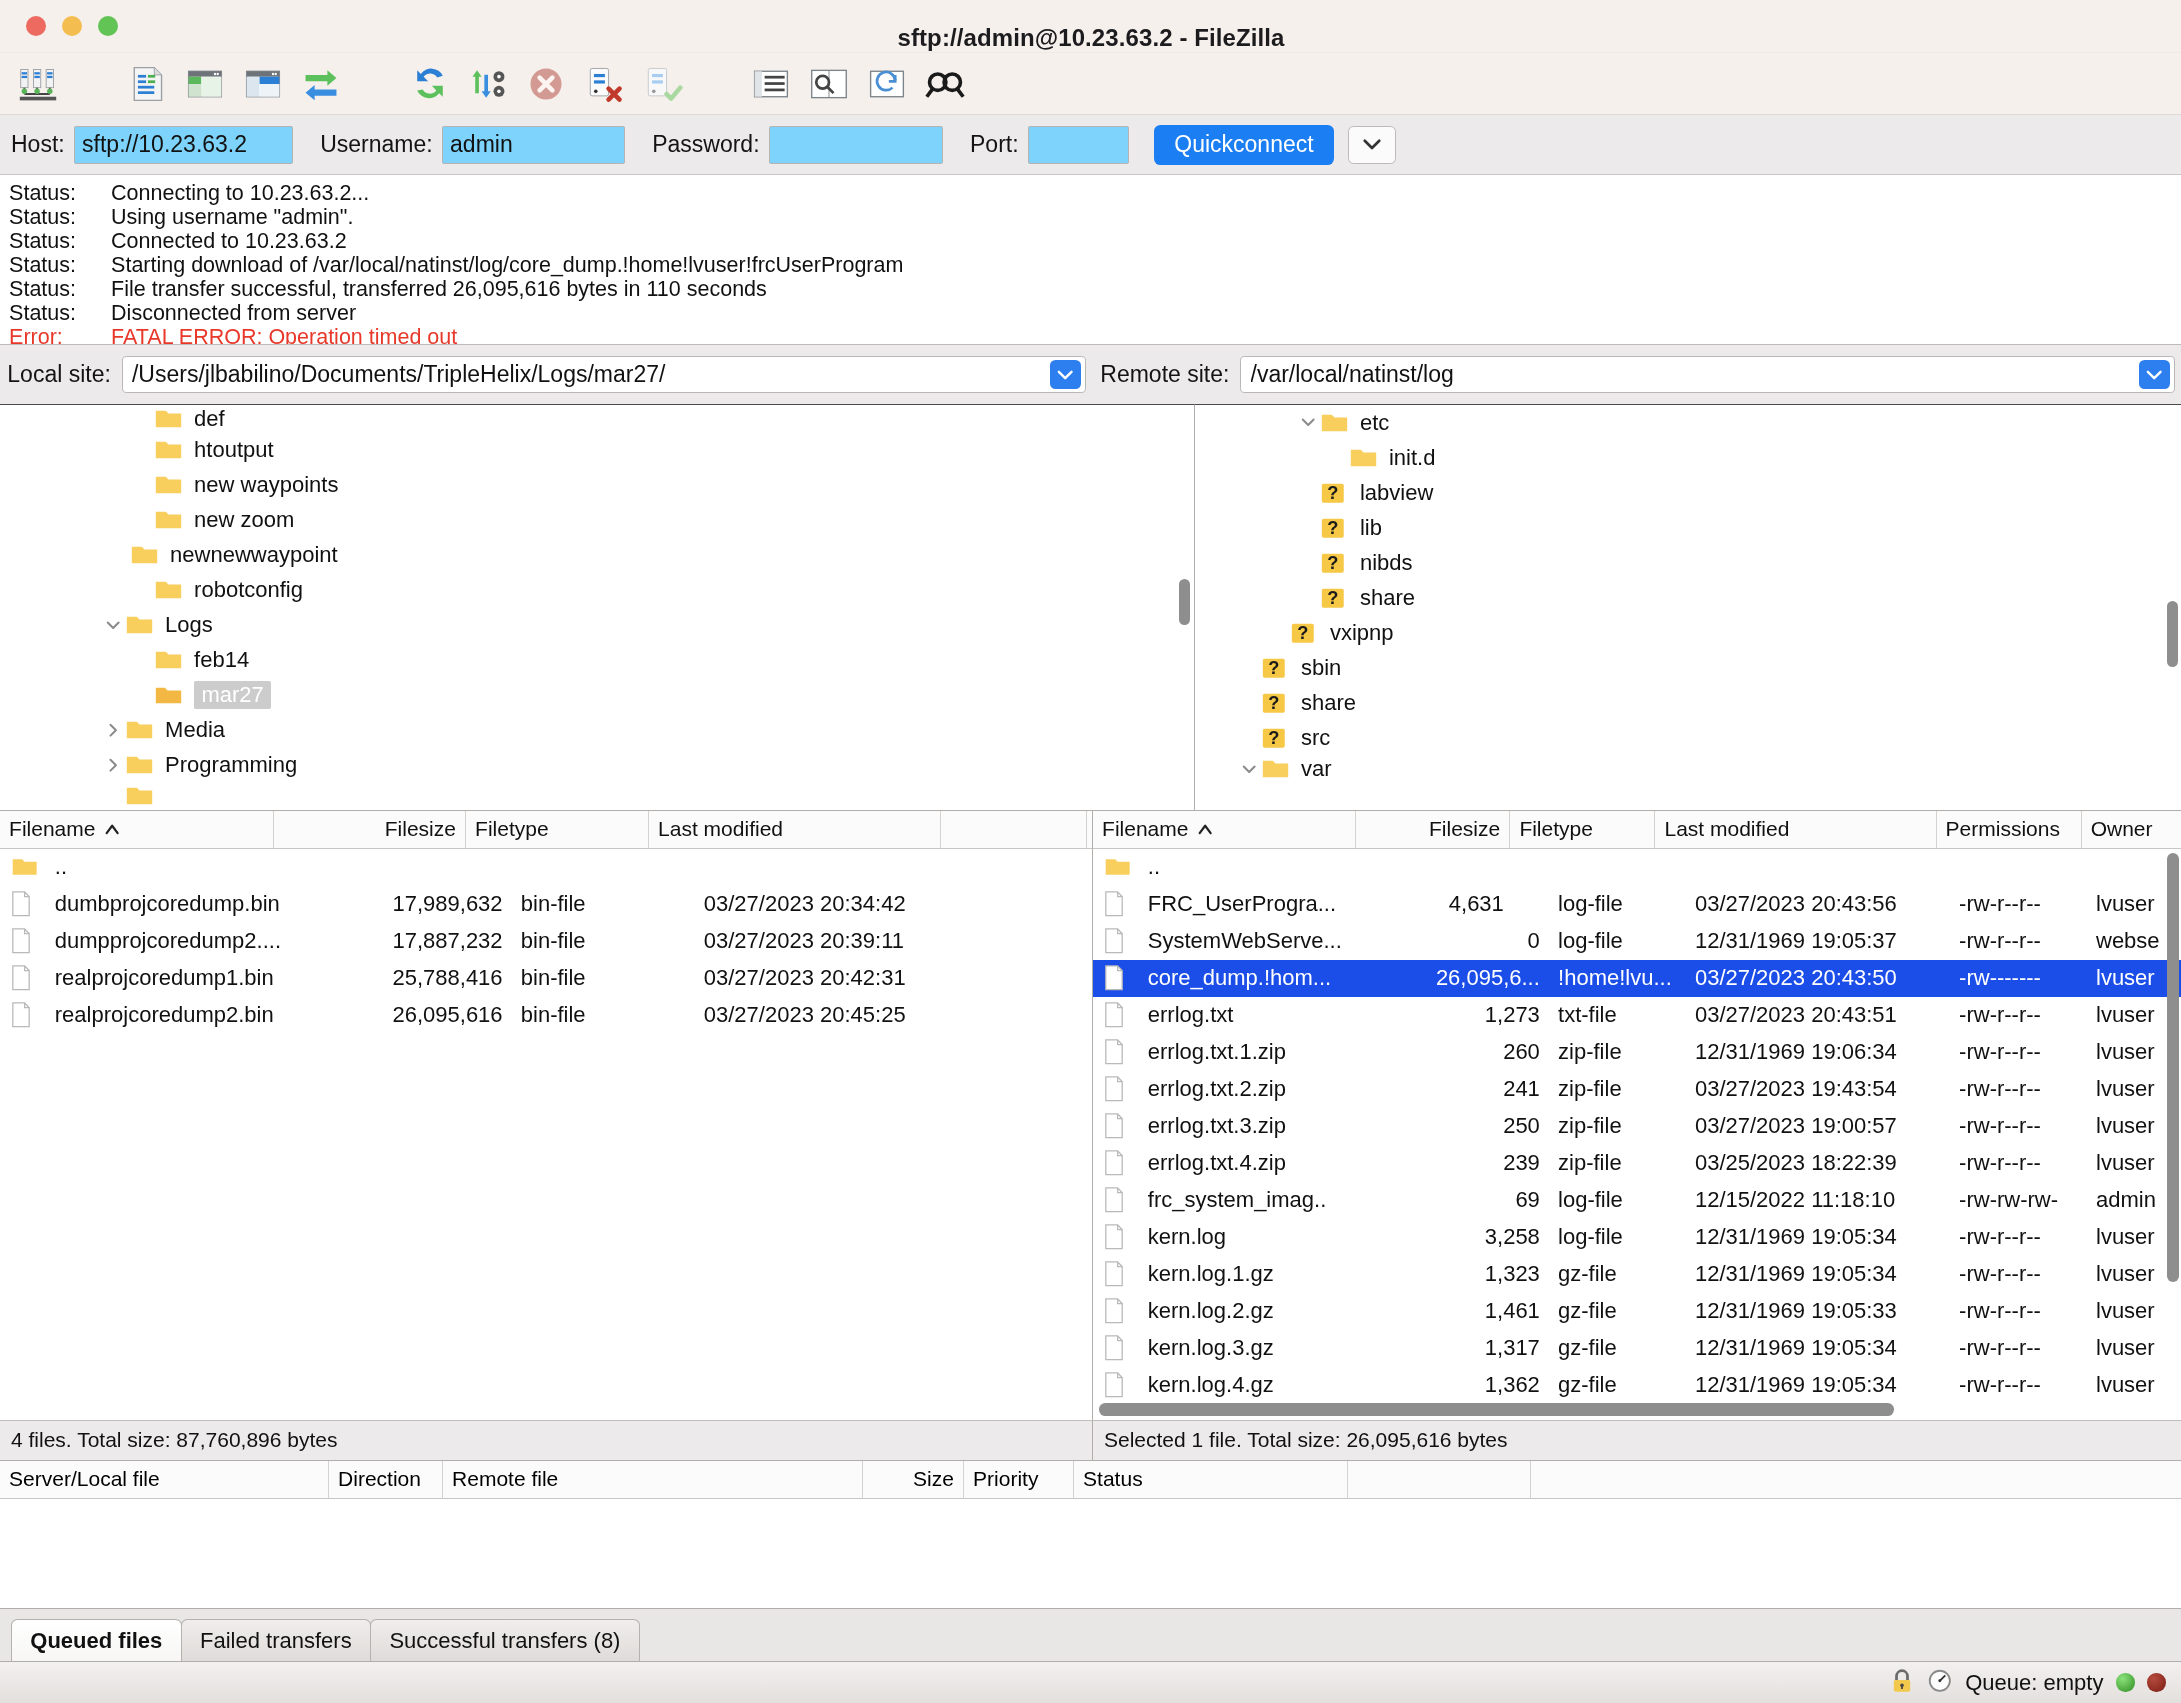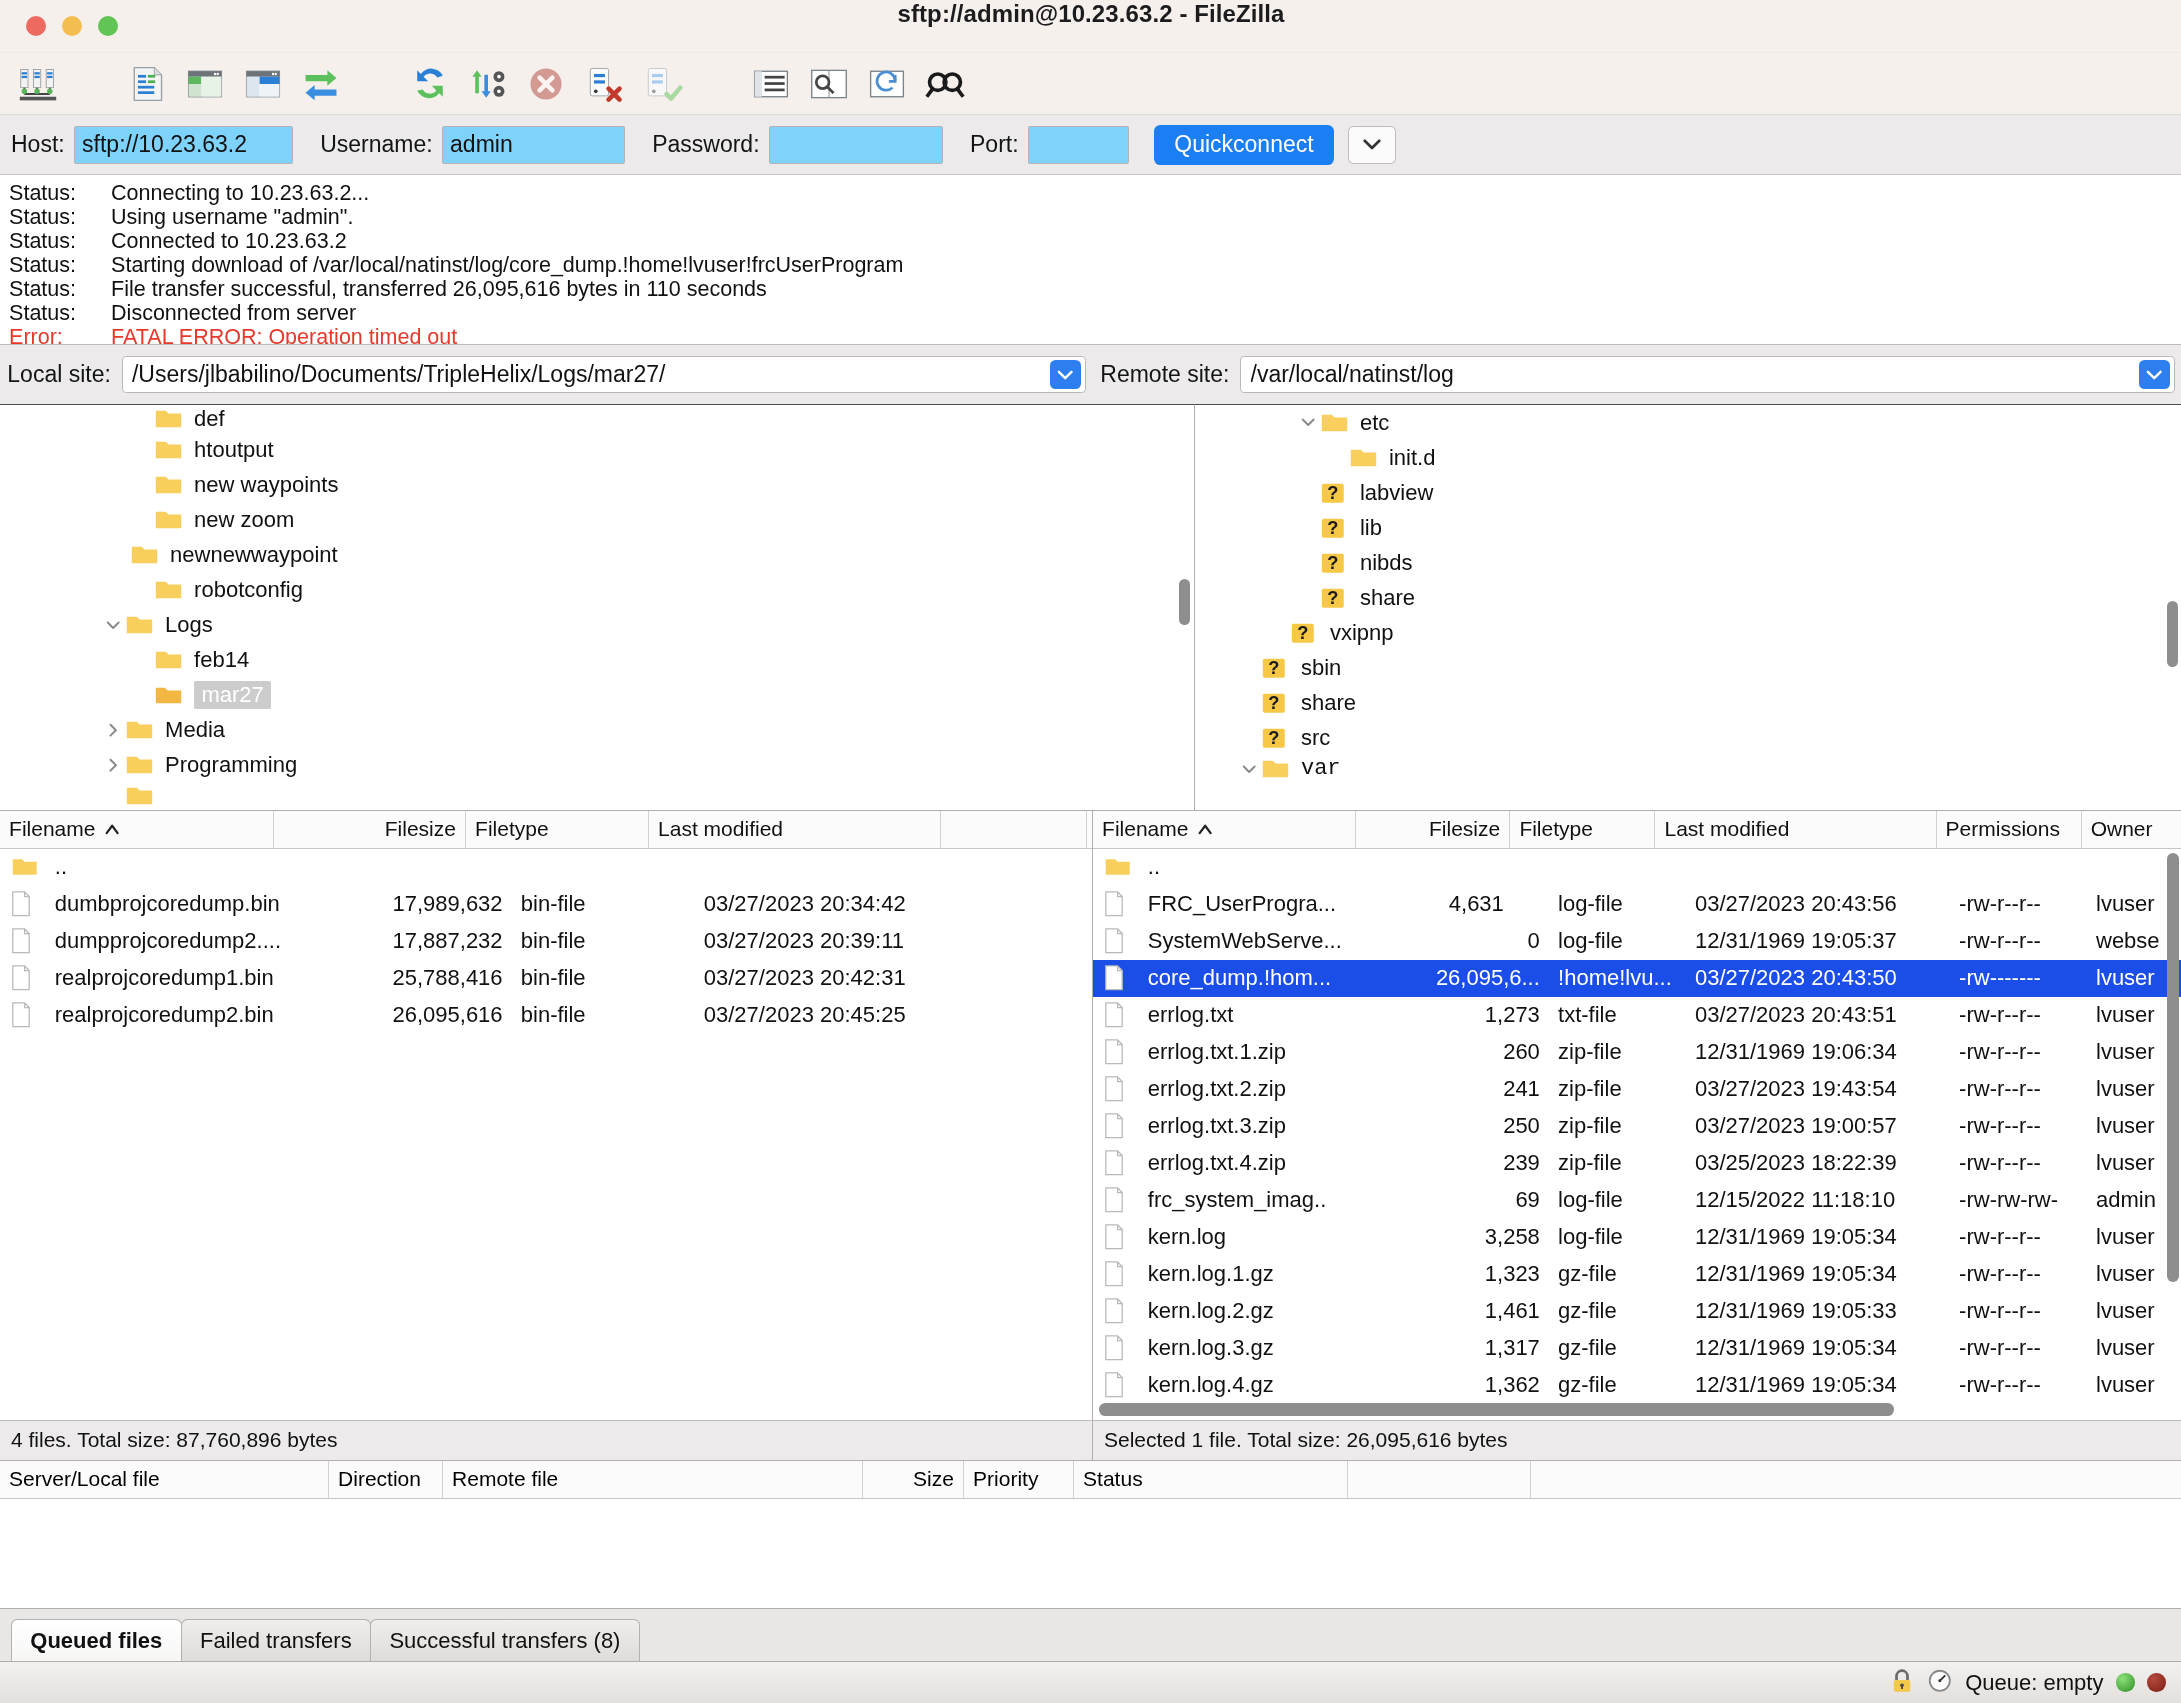--- a/index.html
+++ b/index.html
@@ -9,21 +9,21 @@
     font-family: "Liberation Sans", sans-serif;
     background: #ffffff;
     overflow: hidden;
     -webkit-font-smoothing: antialiased;
   }
   .app { width: 2182px; height: 1703px; display: flex; flex-direction: column; position: relative; }
 
   
   .titlebar {
     height: 53px; background: #f6f0ec; position: relative;
-    display: flex; align-items: flex-start; flex: 0 0 53px;
+    display: flex; align-items: flex-end; flex: 0 0 53px;
     border-bottom: 0.9px solid #f0eae6;
   }
   .traffic { position: absolute; left: 25.6px; top: 50%; transform: translateY(-50%); display: flex; gap: 16.4px; }
   .dot { width: 20px; height: 20px; border-radius: 50%; }
   .dot.red { background: #ec6a5f; }
   .dot.yellow { background: #f4bd4f; }
   .dot.green { background: #61c454; }
   .window-title {
     width: 100%; text-align: center; font-size: 24px; color: #1c1c1e; font-weight: 700;
     letter-spacing: 0.1px;
@@ -630,21 +630,21 @@
           <div class="trow" style="padding-left: 42px;">
             <span class="twist"></span>
             <span class="tfolder">
               <svg width="27.4" height="25.6" viewBox="0 0 30 28" style="font-size:24px">
                 <rect x="2" y="4" width="24" height="21" rx="2" fill="#f6c845"></rect>
                 <text x="14" y="21" font-size="20" font-weight="bold" text-anchor="middle" fill="#1a1a1a" font-family="Liberation Sans, sans-serif">?</text>
               </svg>
             </span>
             <span class="tlabel">src</span>
           </div>
-          <div class="trow" style="padding-left: 42px; height: 27.4px; font-family: Liberation Mono, monospace;">
+          <div class="trow" style="padding-left: 42px; height: 27.4px;">
             <span class="twist">
               <svg width="16.4" height="16.4" viewBox="0 0 18 18">
                 <path d="M3 6 L9 12 L15 6" stroke="#8a8a8a" stroke-width="2.2" fill="none" stroke-linecap="round" stroke-linejoin="round"></path>
               </svg>
             </span>
             <span class="tfolder">
               <svg width="29" height="24" viewBox="0 0 32 26">
                 <path d="M2 4 h11 l3 3 h14 v15 H2 Z" fill="#f8cf5d"></path>
               </svg>
             </span>

